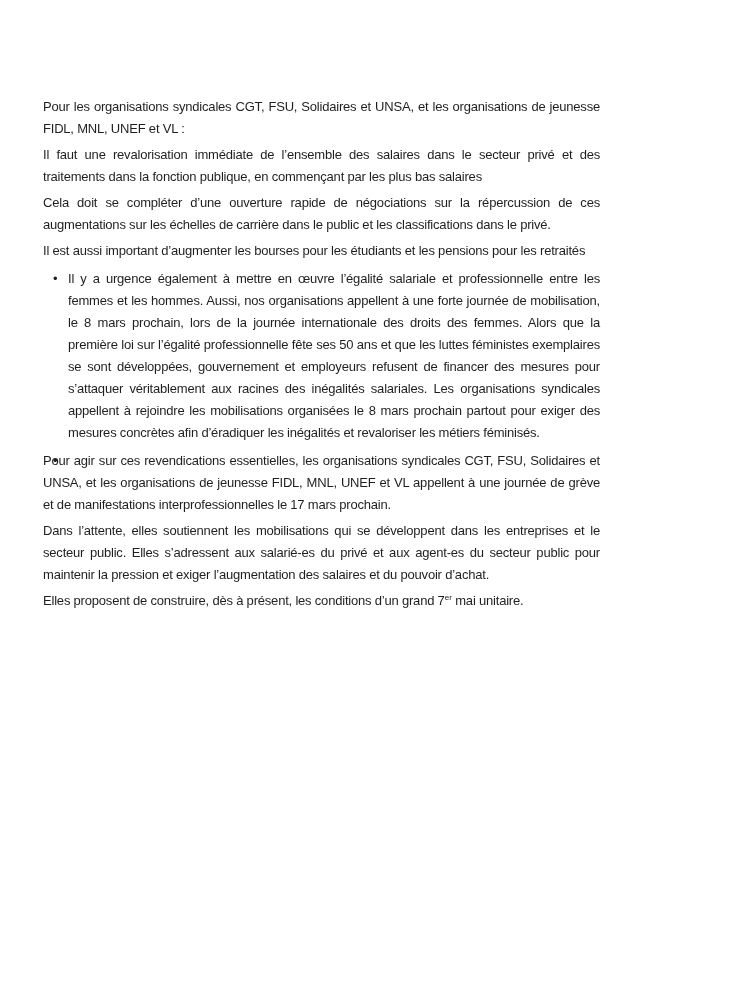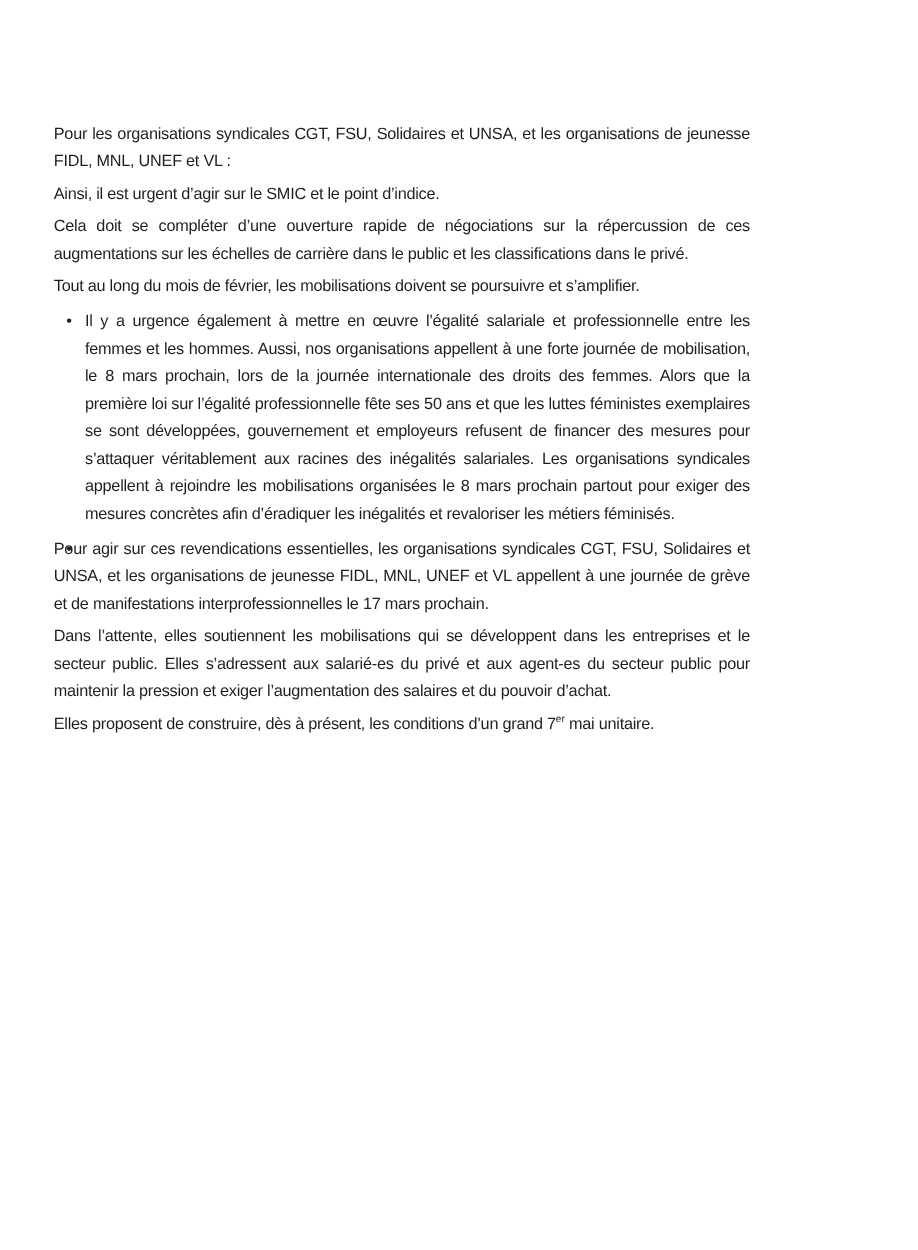--- a/index.html
+++ b/index.html
@@ -49,28 +49,28 @@
     letter-spacing: 0;
   }
 </style>
 </head>
 <body>
 
 <div class="page">
 
   <p class="para">Pour les organisations syndicales CGT, FSU, Solidaires et UNSA, et les organisations de jeunesse FIDL, MNL, UNEF et VL :</p>
 
+  <p class="para">Il faut une revalorisation immédiate de l’ensemble des salaires dans le secteur privé et des traitements dans la fonction publique, en commençant par les plus bas salaires</p>
 
-  <p class="para">Ainsi, il est urgent d’agir sur le SMIC et le point d’indice.</p>
 
 
   <p class="para">Cela doit se compléter d’une ouverture rapide de négociations sur la répercussion de ces augmentations sur les échelles de carrière dans le public et les classifications dans le privé.</p>
 
+  <p class="para">Il est aussi important d’augmenter les bourses pour les étudiants et les pensions pour les retraités</p>
 
-  <p class="para">Tout au long du mois de février, les mobilisations doivent se poursuivre et s’amplifier.</p>
 
   <ul class="bullet-list">
     <li class="bullet-item">
       <span class="bullet-marker">•</span>
       <span>Il y a urgence également à mettre en œuvre l’égalité salariale et professionnelle entre les femmes et les hommes. Aussi, nos organisations appellent à une forte journée de mobilisation, le 8 mars prochain, lors de la journée internationale des droits des femmes. Alors que la première loi sur l’égalité professionnelle fête ses 50 ans et que les luttes féministes exemplaires se sont développées, gouvernement et employeurs refusent de financer des mesures pour s’attaquer véritablement aux racines des inégalités salariales. Les organisations syndicales appellent à rejoindre les mobilisations organisées le 8 mars prochain partout pour exiger des  mesures concrètes afin d’éradiquer les inégalités et revaloriser les métiers féminisés.</span>
     </li>
     <li class="bullet-item">
       <span class="bullet-marker">•</span>
     </li>
   </ul>

